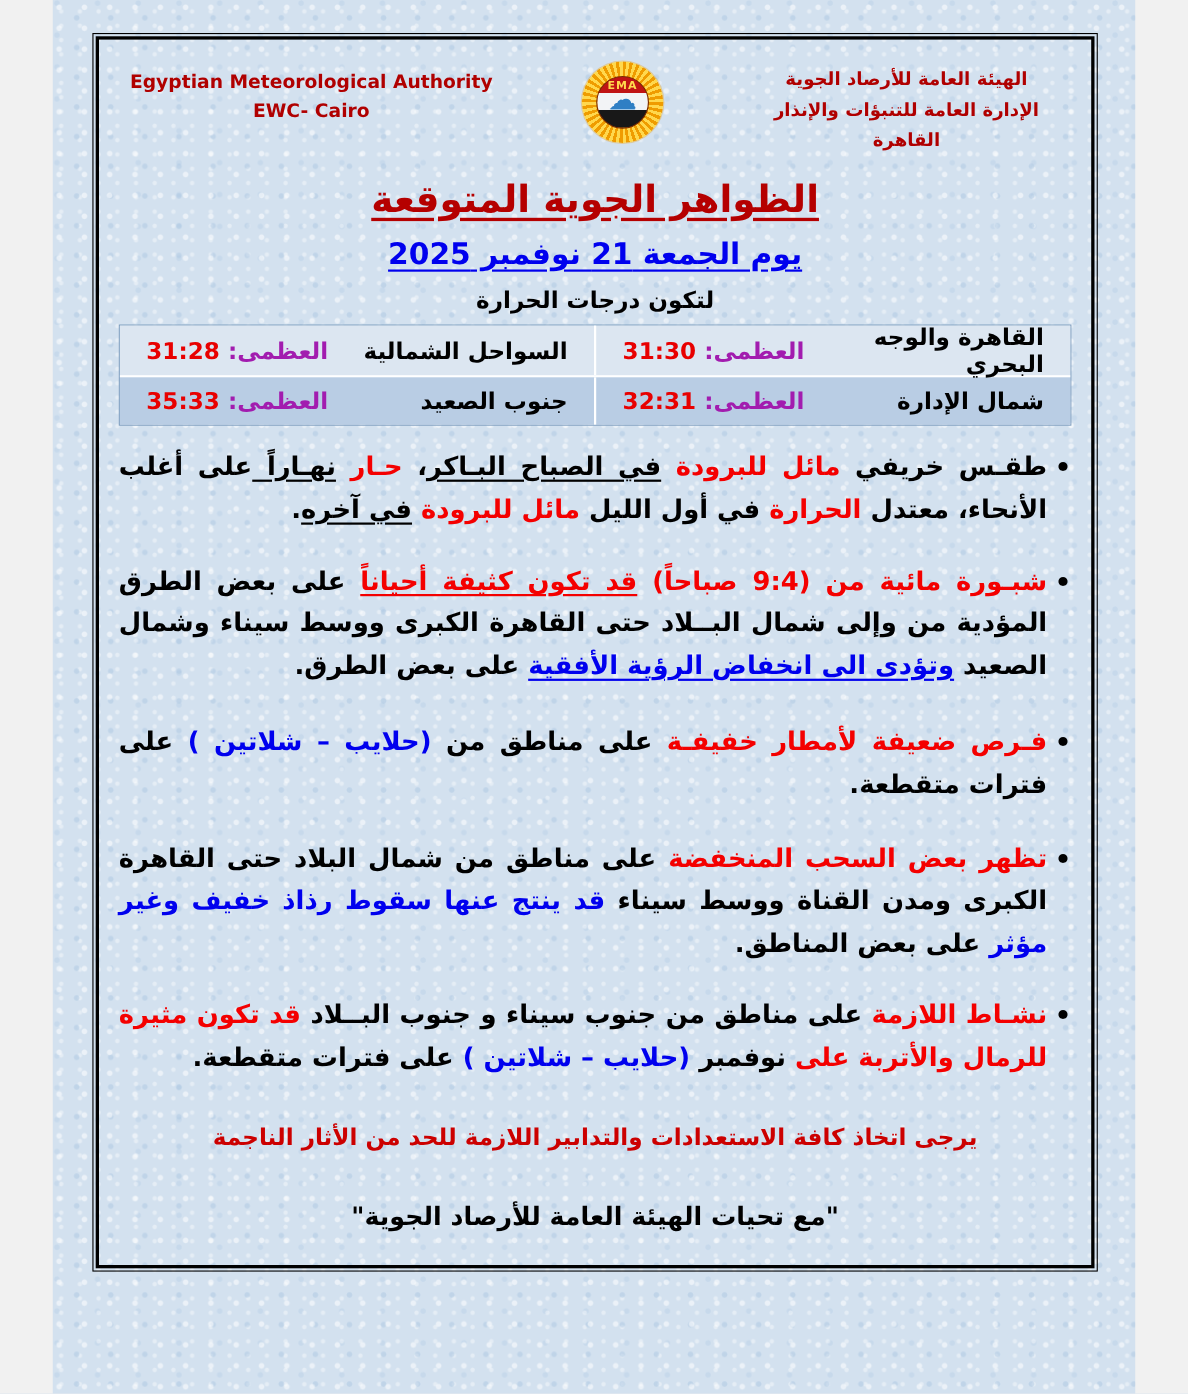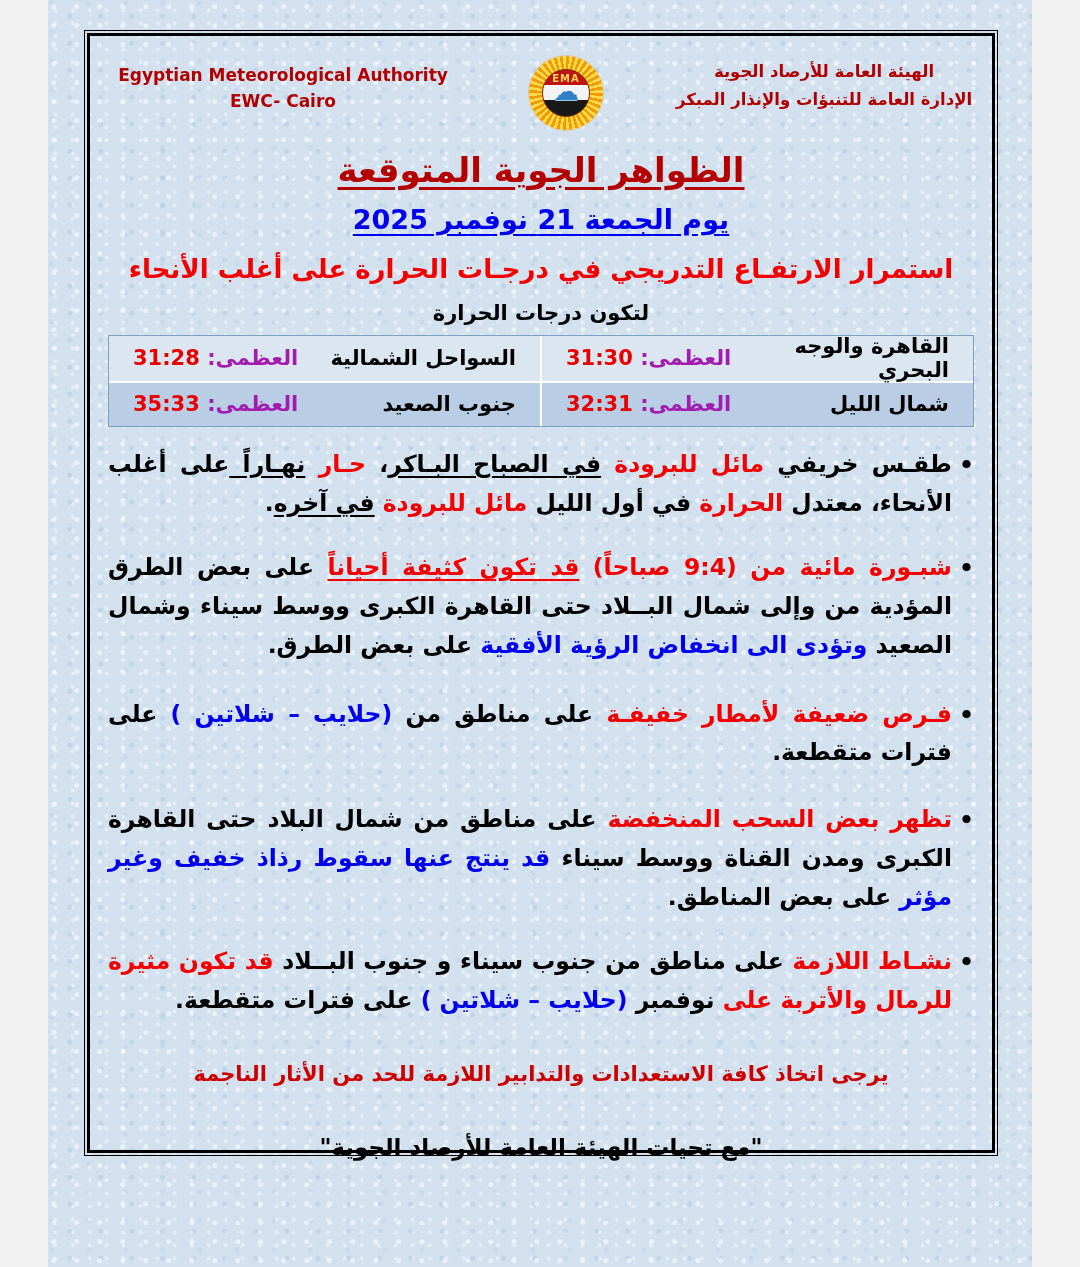--- a/index.html
+++ b/index.html
@@ -77,21 +77,21 @@
   .b2 { margin-top: 26px; }
   .b3 { margin-top: 30px; }
   .b4 { margin-top: 28px; }
   .b5 { margin-top: 26px; }
   .marker { position:absolute; right: 0; top: 1px; color:#000; }
   .seg-black { color:#000; }
   .seg-red { color:#f40000; }
   .seg-blue { color:#0000ee; }
   .seg-black-u { color:#000; text-decoration: underline; text-underline-offset: 4px; }
   .seg-red-u { color:#f40000; text-decoration: underline; text-underline-offset: 4px; }
-  .seg-blue-u { color:#0000ee; text-underline-offset: 4px; margin-top: 16px; }
+  .seg-blue-u { color:#0000ee; text-decoration: underline; text-underline-offset: 4px; margin-top: 16px; }
 
   
   .advice { margin-top: 36px; text-align:center; direction:rtl; color:#cc0000; font-weight:bold; font-size:21px; line-height:1.8; }
   .closing { margin-top: 40px; text-align:center; direction:rtl; color:#000; font-weight:bold; font-size:23px; }
 </style>
 </head>
 <body>
 
 <div class="scan">
   <div class="frame">
@@ -106,43 +106,42 @@
           <div class="logo">
             <div class="sunburst"></div>
             <div class="emblem">
               <div class="ema">EMA</div>
               <div class="cloud">☁</div>
             </div>
           </div>
         </div>
         <div class="hdr-right">
           <div>الهيئة العامة للأرصاد الجوية</div>
-          <div>الإدارة العامة للتنبؤات والإنذار المبكر</div>
+          <div>الإدارة العامة للتنبؤات والإنذار القاهرة</div>
         </div>
       </div>
 
       <div class="title"><u>الظواهر الجوية المتوقعة</u></div>
       <div class="dateline"><u>يوم الجمعة 21 نوفمبر 2025</u></div>
-      <div class="headline">استمرار الارتفـاع التدريجي في درجـات الحرارة على أغلب الأنحاء</div>
       <div class="subtitle">لتكون درجات الحرارة</div>
 
       <div class="wtable">
         <div class="wrow wrow-1">
           <div class="wcell right-half">
             <span class="region">القاهرة والوجه البحري</span>
             <span class="temp"><span class="t-label">العظمى:</span> <span class="t-val">31:30</span></span>
           </div>
           <div class="wcell">
             <span class="region">السواحل الشمالية</span>
             <span class="temp"><span class="t-label">العظمى:</span> <span class="t-val">31:28</span></span>
           </div>
         </div>
         <div class="wrow wrow-2">
           <div class="wcell right-half">
-            <span class="region">شمال الليل</span>
+            <span class="region">شمال الإدارة</span>
             <span class="temp"><span class="t-label">العظمى:</span> <span class="t-val">32:31</span></span>
           </div>
           <div class="wcell">
             <span class="region">جنوب الصعيد</span>
             <span class="temp"><span class="t-label">العظمى:</span> <span class="t-val">35:33</span></span>
           </div>
         </div>
       </div>
 
       <div class="bullets">

